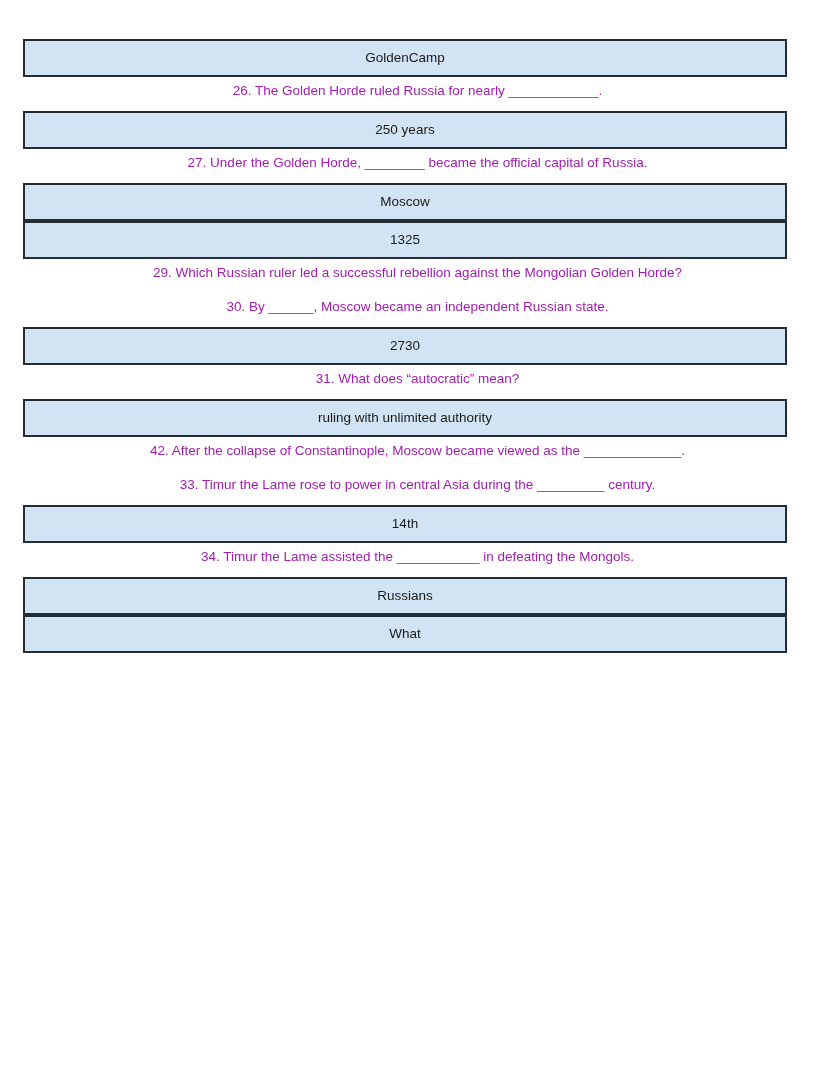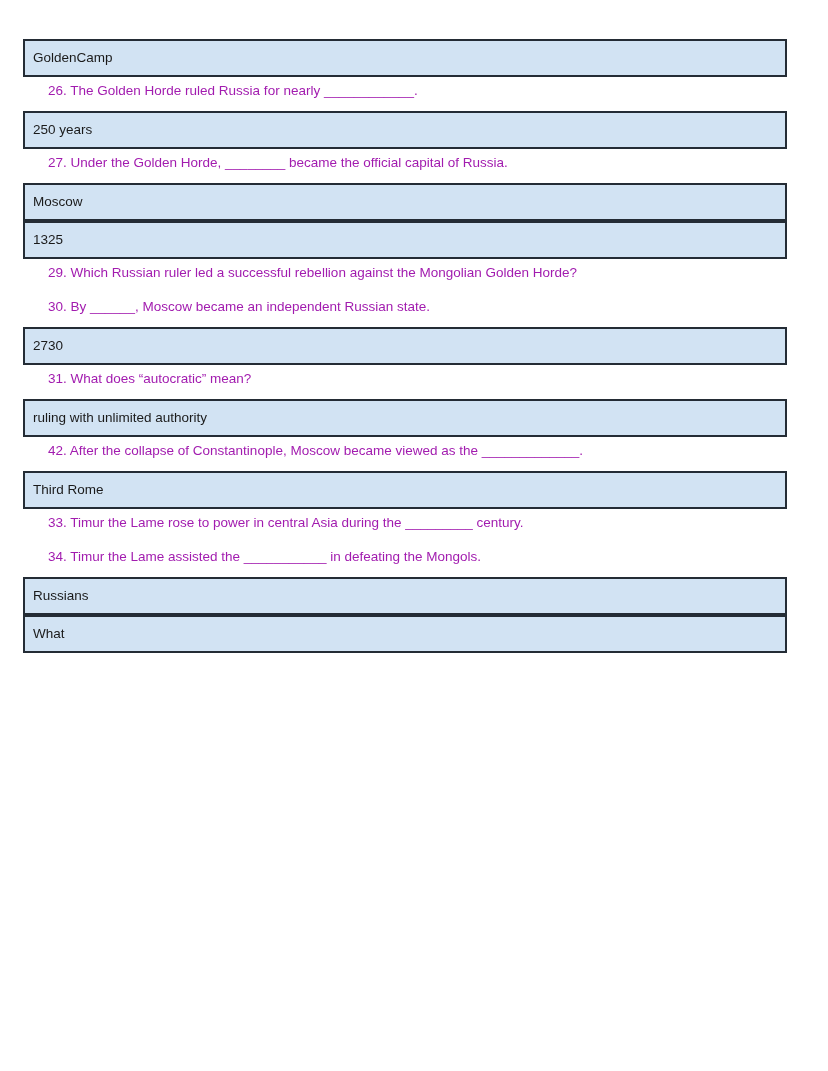--- a/index.html
+++ b/index.html
@@ -15,20 +15,21 @@
     overflow: hidden;
   }
   .sheet {
     position: relative;
     width: 828px;
     height: 1071px;
     background: #ffffff;
   }
   .content {
     padding: 39px 41px 0 23px;
+    text-align: center;
   }
   .answer-box {
     box-sizing: border-box;
     height: 38px;
     background: #d2e3f3;
     border: 2px solid #242c35;
     padding: 9px 8px 0 8px;
     font-size: 13.5px;
     line-height: 16px;
     color: #1a1a1a;
@@ -64,23 +65,23 @@
     <div class="question">29. Which Russian ruler led a successful rebellion against the Mongolian Golden Horde?</div>
 
     <div class="question">30. By ______, Moscow became an independent Russian state.</div>
 
     <div class="answer-box">2730</div>
     <div class="question">31. What does “autocratic” mean?</div>
 
     <div class="answer-box">ruling with unlimited authority</div>
     <div class="question">42. After the collapse of Constantinople, Moscow became viewed as the _____________.</div>
 
-    <div class="answer-box">Third Rome</div>
     <div class="question">33. Timur the Lame rose to power in central Asia during the _________ century.</div>
 
+    <div class="answer-box">14th</div>
     <div class="question">34. Timur the Lame assisted the ___________ in defeating the Mongols.</div>
 
     <div class="answer-box">Russians</div>
 
     <div class="answer-box">What</div>
 
   </div>
 </div>
 
 </body></html>

